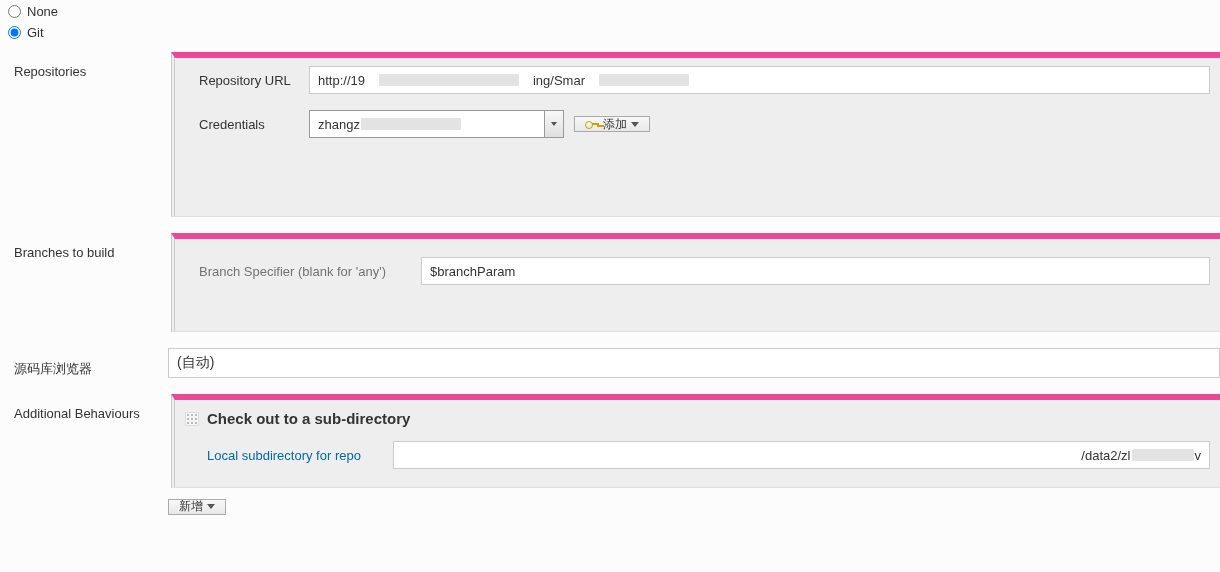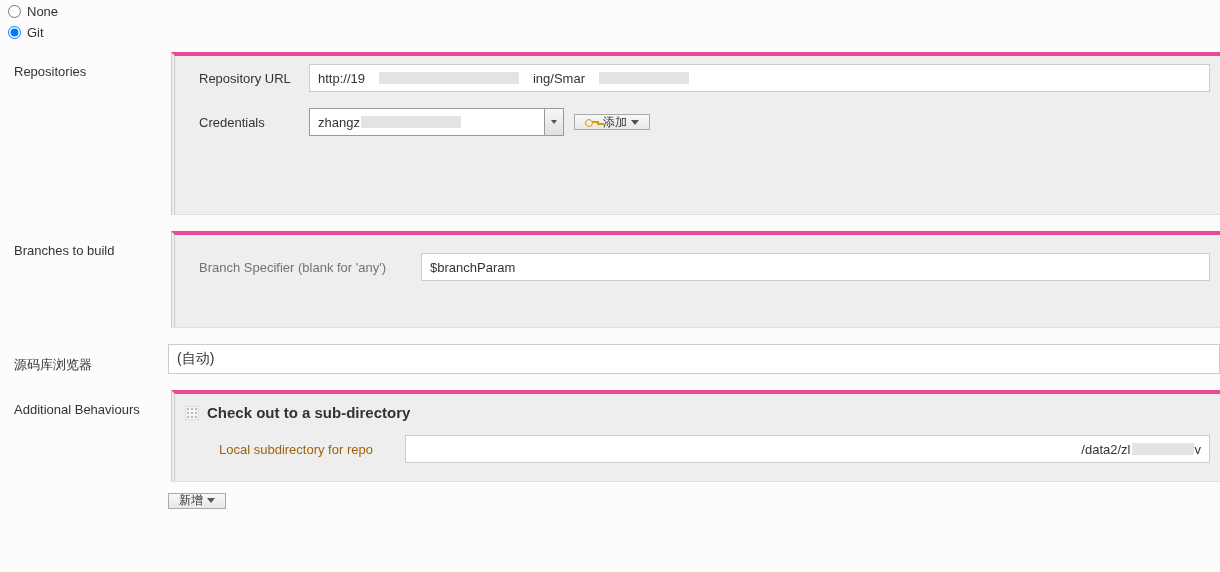--- a/index.html
+++ b/index.html
@@ -38,21 +38,21 @@
   .section-label {
     width: 154px;
     flex-shrink: 0;
     padding-top: 12px;
     color: #333;
   }
   .section-body {
     flex: 1 1 auto;
     background: #eeeeee;
     border: 1px solid #e0e0e0;
-    border-top: 4px solid #ec4899;
+    border-top: 6px solid #ec4899;
     border-right: none;
     padding: 0;
   }
   .double-left {
     border-left: 4px double #ccc;
     margin-left: 3px;
   }
   .inner-row {
     display: flex;
     align-items: center;
@@ -65,22 +65,21 @@
     color: #333;
   }
   .inner-label-wide {
     width: 212px;
     flex-shrink: 0;
     color: #737373;
   }
   .inner-label-med {
     width: 176px;
     flex-shrink: 0;
-    color: #a16207;
-    margin-left: 12px;
+    color: #0369a1;
   }
   .text-input {
     flex: 1 1 auto;
     height: 28px;
     border: 1px solid #ccc;
     background: #fff;
     padding: 2px 8px;
     font-size: 13px;
     color: #333;
   }

